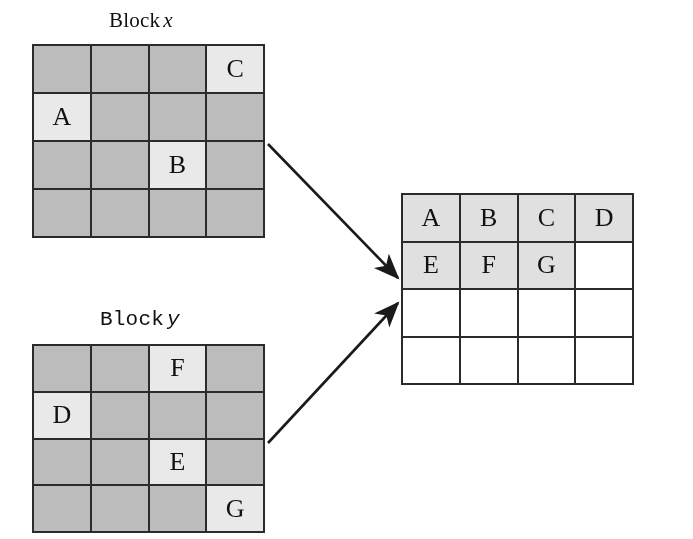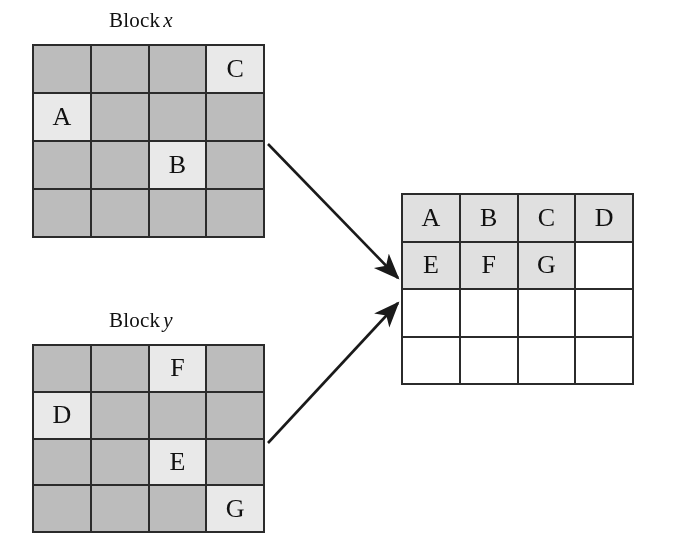--- a/index.html
+++ b/index.html
@@ -109,21 +109,21 @@
     <div class="cell"></div>
     <div class="cell hl">B</div>
     <div class="cell"></div>
 
     <div class="cell"></div>
     <div class="cell"></div>
     <div class="cell"></div>
     <div class="cell"></div>
   </div>
 
-  <div class="block-title" style="left:109px; top:308px;">
+  <div class="block-title" style="left:100px; top:308px;font-family:Liberation Mono, monospace;">
     <span>Block</span><span class="var">y</span>
   </div>
 
   <div class="grid grid-src" id="grid-y" style="left:32px; top:344px; width:233px; height:189px;">
     <div class="cell"></div>
     <div class="cell"></div>
     <div class="cell hl">F</div>
     <div class="cell"></div>
 
     <div class="cell hl">D</div>

